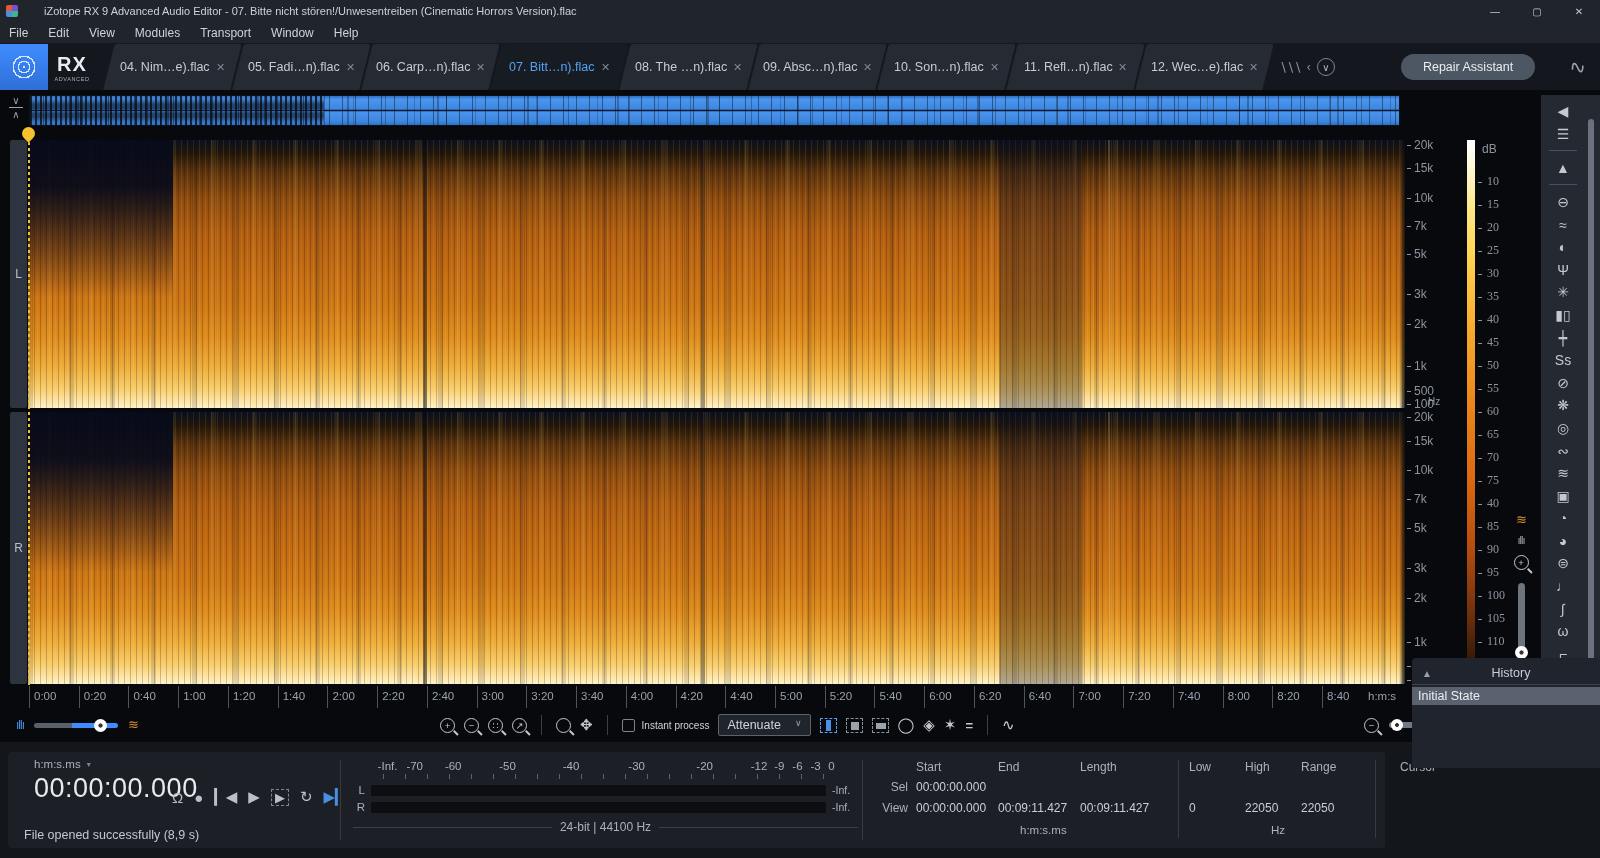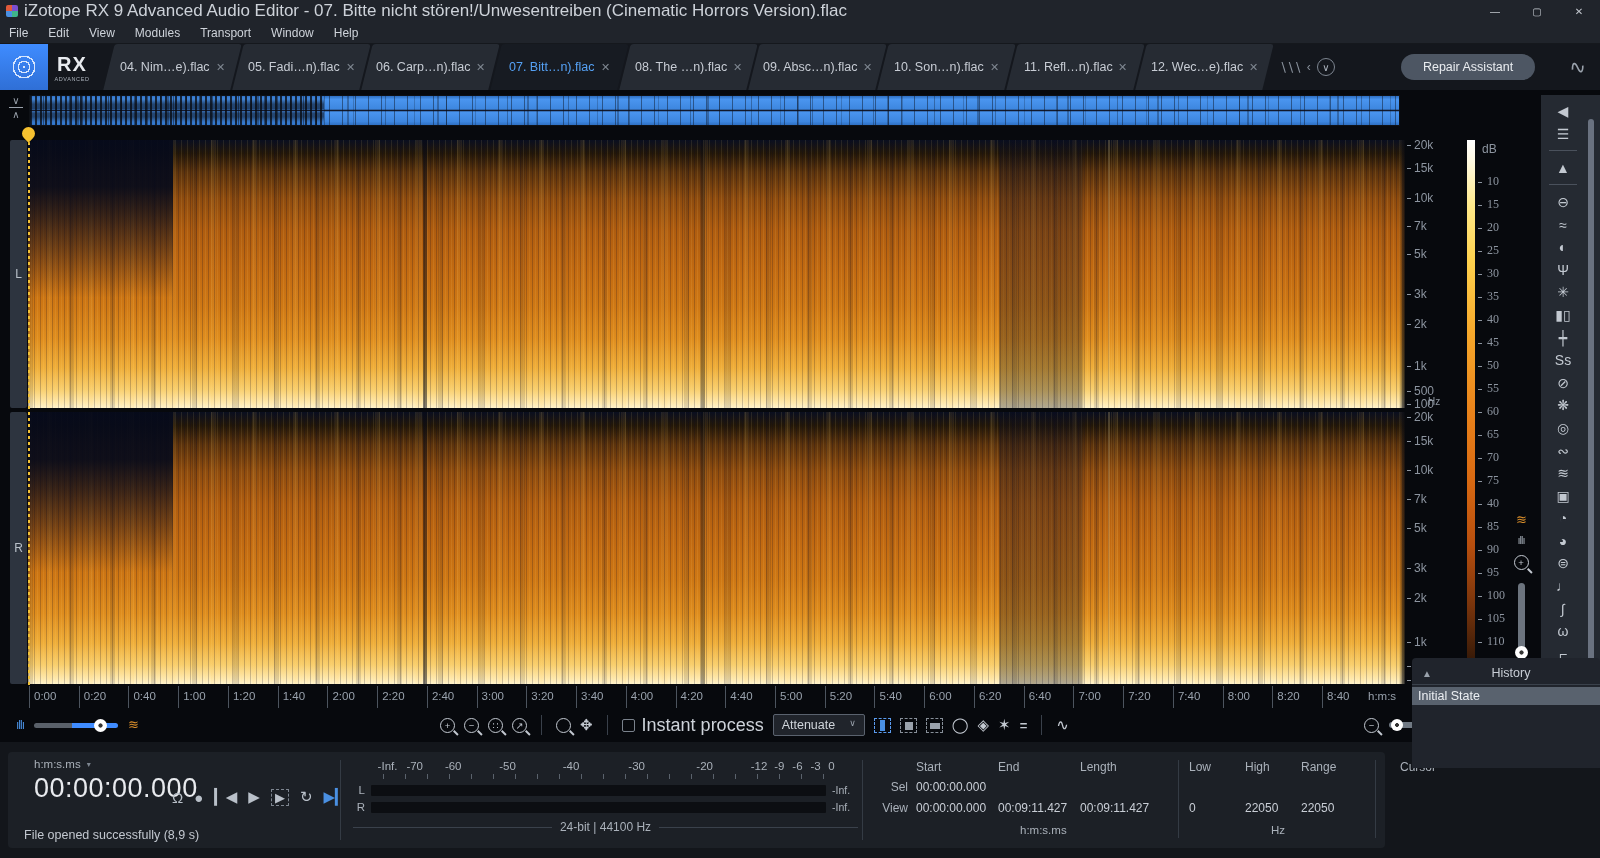--- a/index.html
+++ b/index.html
@@ -5,21 +5,21 @@
   * { margin:0; padding:0; box-sizing:border-box; }
   html,body { background:#000; }
   body { font-family:"Liberation Sans", sans-serif; }
   .app { position:relative; width:1600px; height:858px; background:#0a0c11; overflow:hidden; color:#c9ced6; font-size:12px; }
 
   
   .titlebar { position:absolute; left:0; top:0; width:1600px; height:22px; background:#20242b; display:flex; align-items:center; padding-left:6px; }
   .app-icon { width:12px; height:12px; margin-right:6px;
     background:linear-gradient(90deg,#e05a3a 0 50%,#7a4fd0 50% 100%),linear-gradient(90deg,#4a90e2 0 50%,#3fb58a 50% 100%);
     background-size:100% 50%; background-position:0 0,0 100%; background-repeat:no-repeat; border-radius:2px; }
-  .titlebar .title { color:#cdd2d9; font-size:17px; flex:1; white-space:nowrap; overflow:hidden; }
+  .titlebar .title { color:#cdd2d9; font-size:11px; flex:1; white-space:nowrap; overflow:hidden;margin-left:20px; }
   .win-controls { display:flex; height:100%; }
   .win-btn { width:42px; display:flex; align-items:center; justify-content:center; color:#c3c8cf; font-size:10px; }
 
   
   .menubar { position:absolute; left:0; top:22px; width:1600px; height:22px; background:#20242b; display:flex; align-items:center; padding-left:0; gap:2px; border-bottom:1px solid #15181d; }
   .menu-item { padding:2px 9px; color:#ced3da; font-size:12px; }
 
   
   .tabbar { position:absolute; left:0; top:44px; width:1600px; height:46px; background:#14171d; display:flex; align-items:stretch; }
   .logo-block { width:48px; background:linear-gradient(180deg,#3f8cff,#2f6fd6); display:flex; align-items:center; justify-content:center; }
@@ -120,21 +120,21 @@
   .tb-left { position:absolute; left:16px; display:flex; align-items:center; gap:10px; }
   .blend-wave { color:#4a90e2; font-size:12px; letter-spacing:-1px; }
   .blend-slider { width:84px; height:5px; border-radius:3px; background:linear-gradient(90deg,#596069 0 45%,#3f8cff 45% 100%); position:relative; }
   .blend-slider::after { content:""; position:absolute; left:72%; top:-4px; width:13px; height:13px; border-radius:50%;
     background:radial-gradient(circle at 50% 50%, #333 1.8px, #fff 2.4px); }
   .tb-center { position:absolute; left:440px; display:flex; align-items:center; gap:9px; }
   [data-kind="divider"] { width:1px; height:20px; background:#39404a; margin:0 5px; }
   [data-kind="glyph"], [data-kind="glyph-bold"] { color:#c3c9d1; font-size:15px; }
   [data-kind="glyph-bold"] { font-weight:bold; font-size:13px; }
   .checkbox { width:13px; height:13px; border:1px solid #7a828c; border-radius:2px; background:transparent; }
-  .cb-label { color:#ced3da; font-size:18px; margin-left:-2px; }
+  .cb-label { color:#ced3da; font-size:10px; margin-left:-2px; }
   .mod-select { display:flex; align-items:flex-start; gap:14px; border:1px solid #5a626e; border-radius:2px; background:#20242b; color:#cfd4da; padding:3px 8px; font-size:12.5px; }
   .mod-select .chev { font-size:9px; color:#9aa2ac; }
   [data-kind^="box"] { position:relative; width:17px; height:15px; border:1px dashed #878f99; flex:none; }
   [data-kind="box-ts"] { border-color:#5b9cf0; }
   [data-kind="box-ts"]::after { content:""; position:absolute; left:5px; top:1px; width:5px; height:11px; background:#4a90e2; }
   [data-kind="box-tfs"]::after { content:""; position:absolute; left:4px; top:3px; width:8px; height:8px; background:#9aa2ac; }
   [data-kind="box-fs"]::after { content:""; position:absolute; left:3px; top:4px; width:10px; height:6px; background:#9aa2ac; }
   .tb-right { position:absolute; right:74px; display:flex; align-items:center; gap:10px; }
   .hslider { width:112px; height:6px; background:#707983; border-radius:3px; position:relative; }
   .hslider::after { content:""; position:absolute; left:2px; top:-3.5px; width:12px; height:12px; border-radius:50%;

